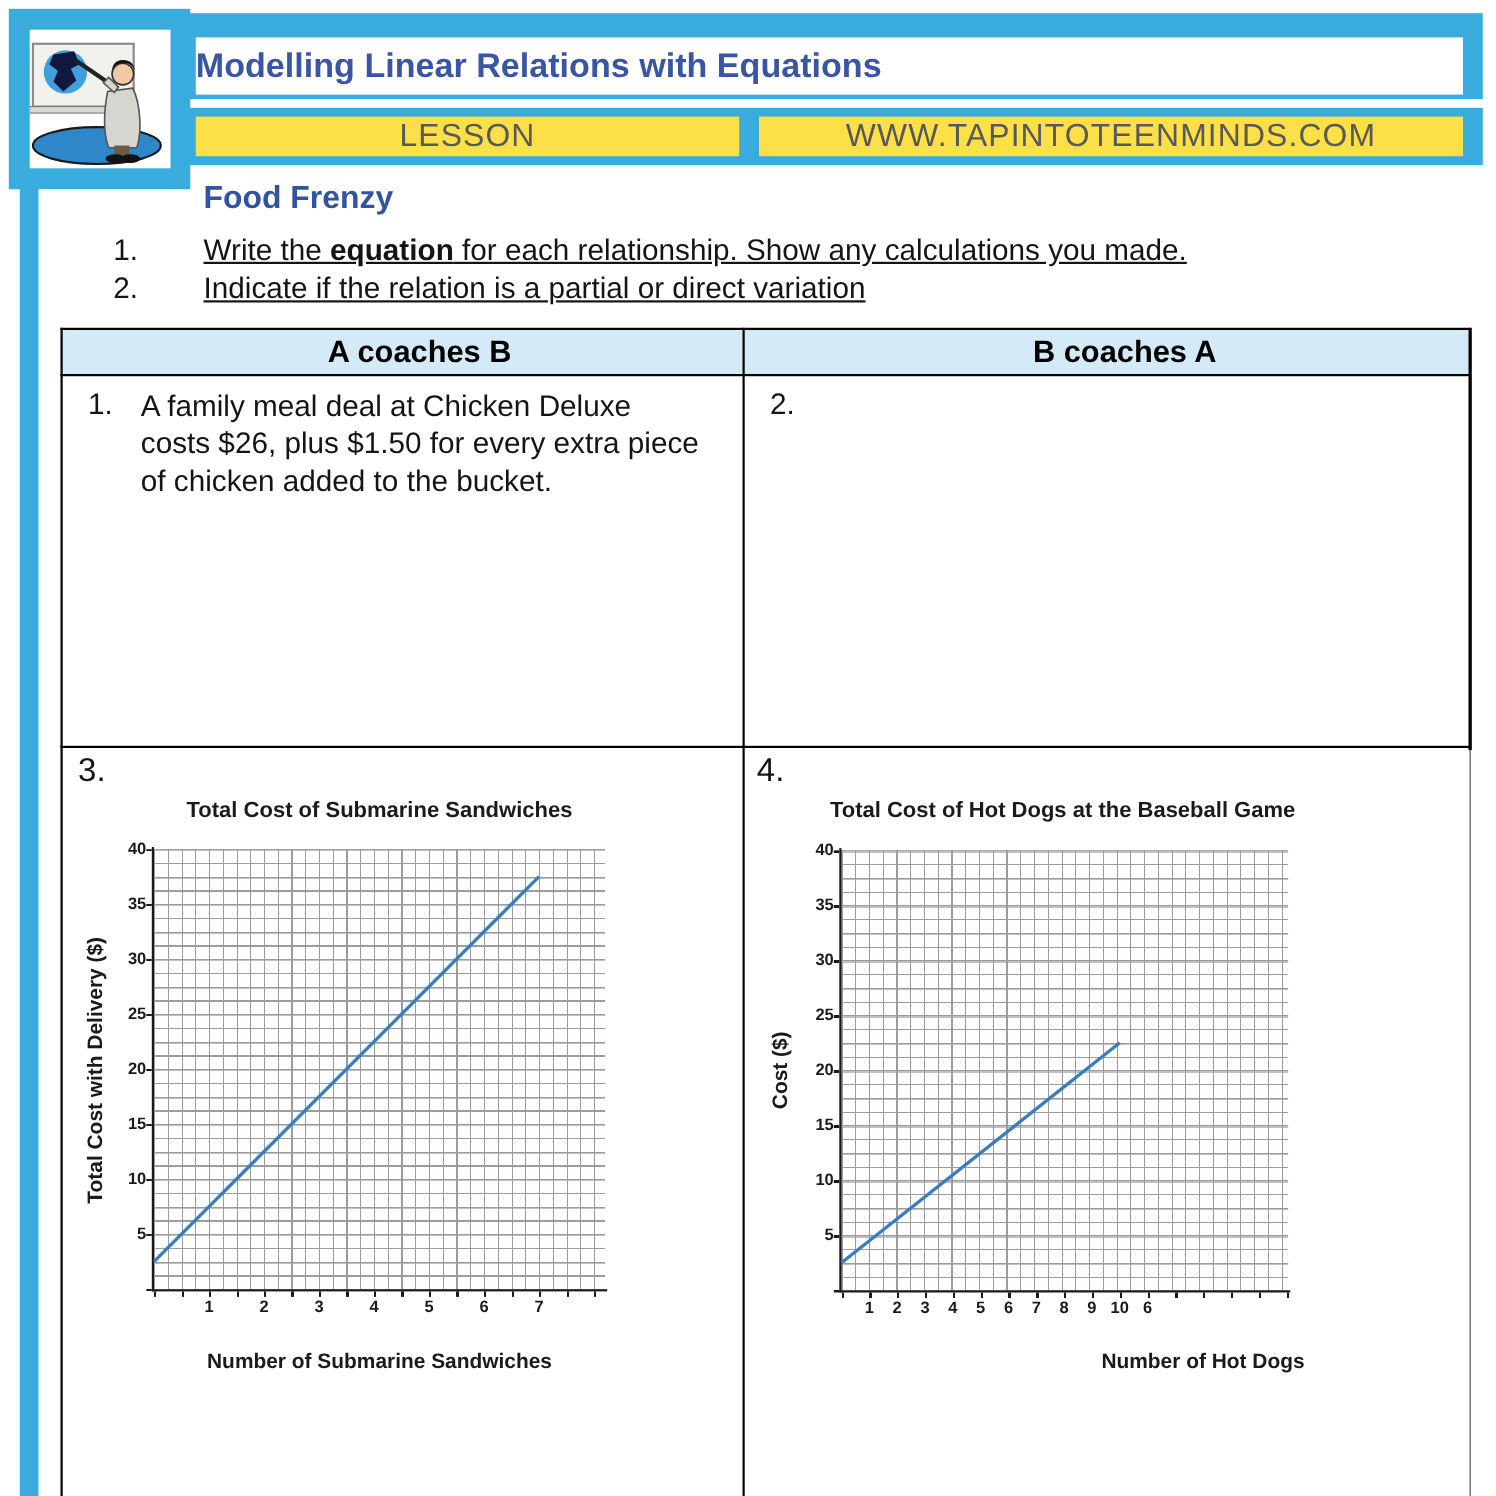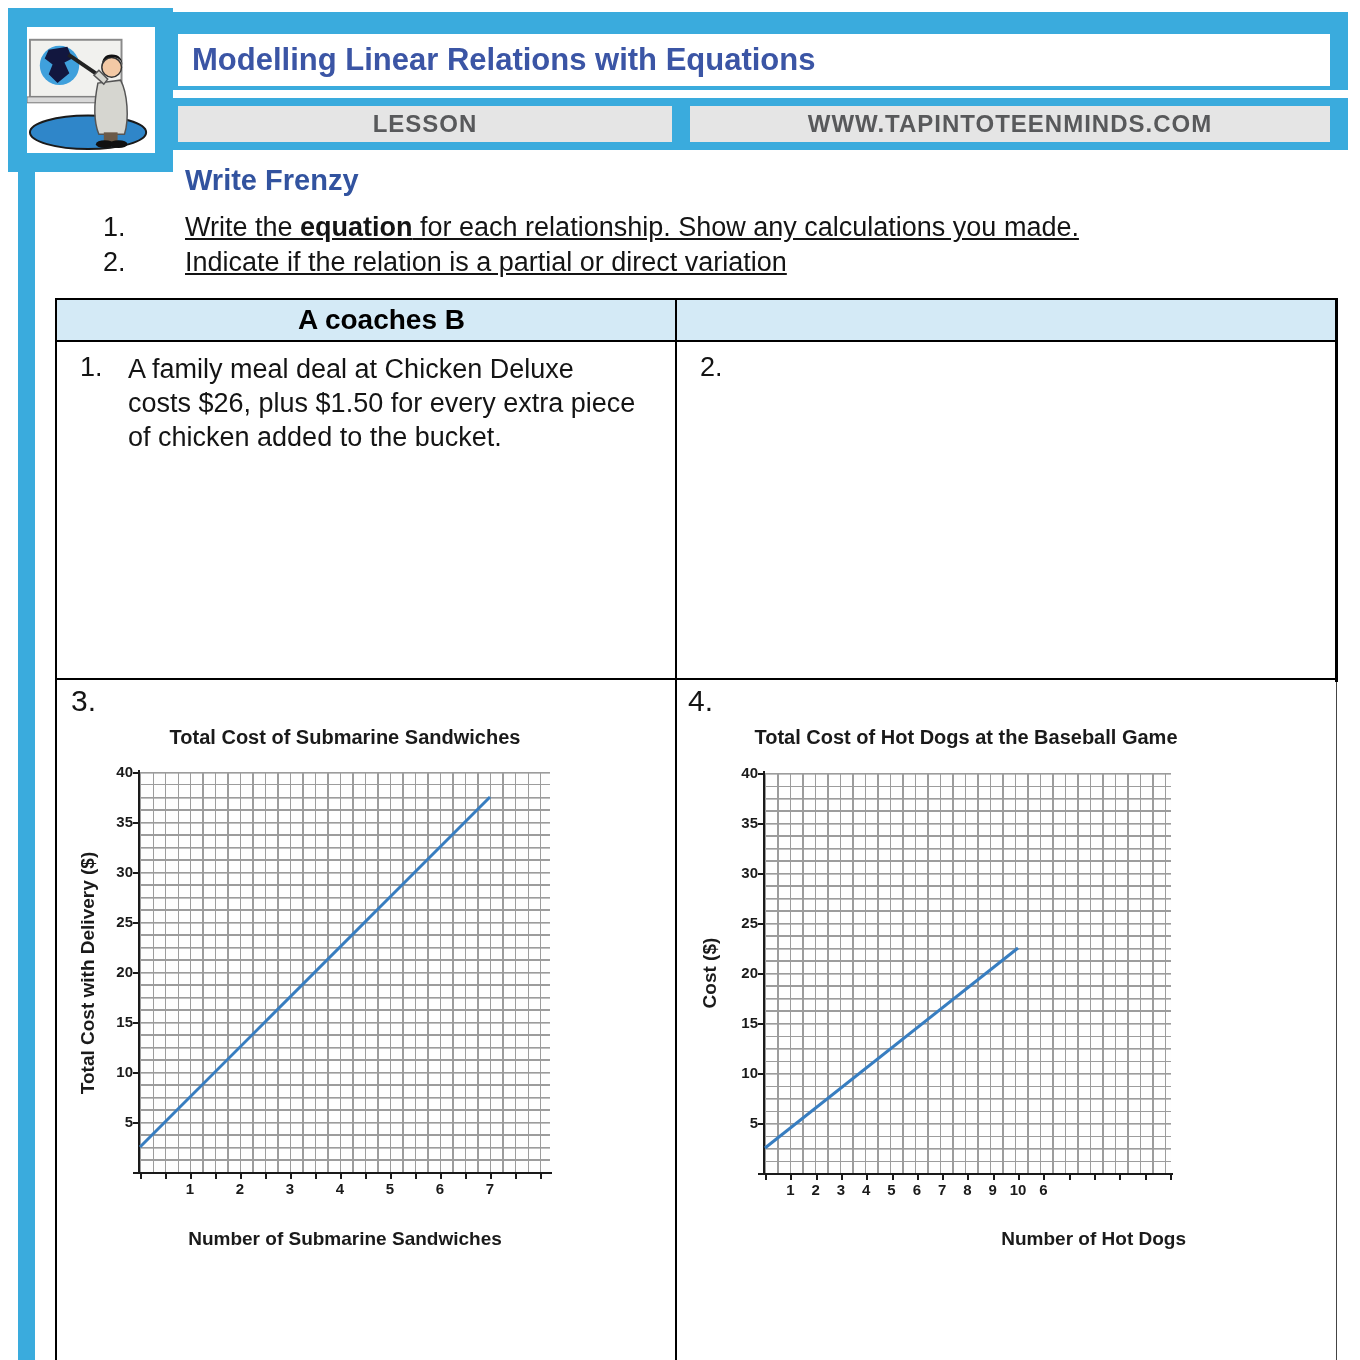--- a/index.html
+++ b/index.html
@@ -5,24 +5,24 @@
   html,body{margin:0;padding:0;background:#fff;}
   .page{position:relative;width:1360px;height:1360px;background:#ffffff;overflow:hidden;
         font-family:"Liberation Sans",sans-serif;color:#111;}
   
   .logo-frame{position:absolute;left:8px;top:8px;width:165px;height:164px;background:#3aabdd;}
   .logo-inner{position:absolute;left:19px;top:19px;width:128px;height:126px;background:#fff;overflow:hidden;}
   .left-strip{position:absolute;left:18px;top:160px;width:17px;height:1200px;background:#3aabdd;}
   .banner-top{position:absolute;left:170px;top:12px;width:1178px;height:78px;background:#3aabdd;}
   .title-box{position:absolute;left:178px;top:34px;width:1152px;height:52px;background:#fff;
              display:flex;align-items:center;}
-  .doc-title{font-size:31px;font-weight:bold;color:#3b55a5;padding-left:14px;letter-spacing:0px;}
+  .doc-title{font-size:31px;font-weight:bold;color:#3b55a5;letter-spacing:0px;}
   .banner-mid{position:absolute;left:170px;top:98px;width:1178px;height:52px;background:#3aabdd;}
-  .badge{position:absolute;top:106px;height:36px;background:#e5e5e5;display:flex;align-items:center;justify-content:center;
-         font-size:24px;font-weight:bold;color:#58595b;letter-spacing:1px;}
+  .badge{position:absolute;top:106px;height:36px;background:#fde047;display:flex;align-items:center;justify-content:center;
+         font-size:29px;font-weight:normal;color:#58595b;letter-spacing:1px;}
   .badge-left{left:178px;width:494px;}
   .badge-right{left:690px;width:640px;}
   .section-heading{position:absolute;left:185px;top:164px;font-size:29px;font-weight:bold;color:#32539f;}
   
   .instr-num{position:absolute;left:103px;width:60px;font-size:27px;color:#141414;}
   .instr-text{position:absolute;left:185px;width:1100px;font-size:27px;color:#141414;text-decoration:underline;}
   
   .tbl-header{position:absolute;left:55px;top:298px;width:1282px;height:44px;background:#d4eaf6;
               border-top:2px solid #000;border-bottom:2px solid #000;box-sizing:border-box;}
   .tbl-header-cell{position:absolute;top:0;height:40px;display:flex;align-items:center;justify-content:center;
@@ -82,29 +82,30 @@
   <div class="left-strip"></div>
 
   <div class="banner-top"></div>
   <div class="title-box">
     <span class="doc-title">Modelling Linear Relations with Equations</span>
   </div>
   <div class="banner-mid"></div>
   <div class="badge badge-left">LESSON</div>
   <div class="badge badge-right">WWW.TAPINTOTEENMINDS.COM</div>
 
-  <div class="section-heading">Write Frenzy</div>
+  <div class="section-heading">Food Frenzy</div>
 
   <div class="instr-num" style="top:212px;">1.</div>
   <div class="instr-text" style="top:212px;"><span>Write the </span><b>equation</b><span> for each relationship. Show any calculations you made.</span></div>
   <div class="instr-num" style="top:247px;">2.</div>
   <div class="instr-text" style="top:247px;">Indicate if the relation is a partial or direct variation</div>
 
   <div class="tbl-header">
     <div class="tbl-header-cell hc-left">A coaches B</div>
+    <div class="tbl-header-cell hc-right">B coaches A</div>
   </div>
 
   <div class="v-border" style="left:55px;top:298px;height:1062px;"></div>
   <div class="v-border" style="left:675px;top:298px;height:1062px;"></div>
   <div class="v-border" style="left:1335px;top:298px;height:384px;width:3px;"></div>
   <div class="v-border" style="left:1336px;top:682px;height:678px;width:1px;background:#444;"></div>
   <div class="h-border" style="left:55px;top:678px;width:1282px;"></div>
 
   <div class="problem-num" style="left:80px;top:352px;">1.</div>
   <div class="problem-text" style="left:128px;top:352px;width:512px;">A family meal deal at Chicken Deluxe costs $26, plus $1.50 for every extra piece of chicken added to the bucket.</div>

